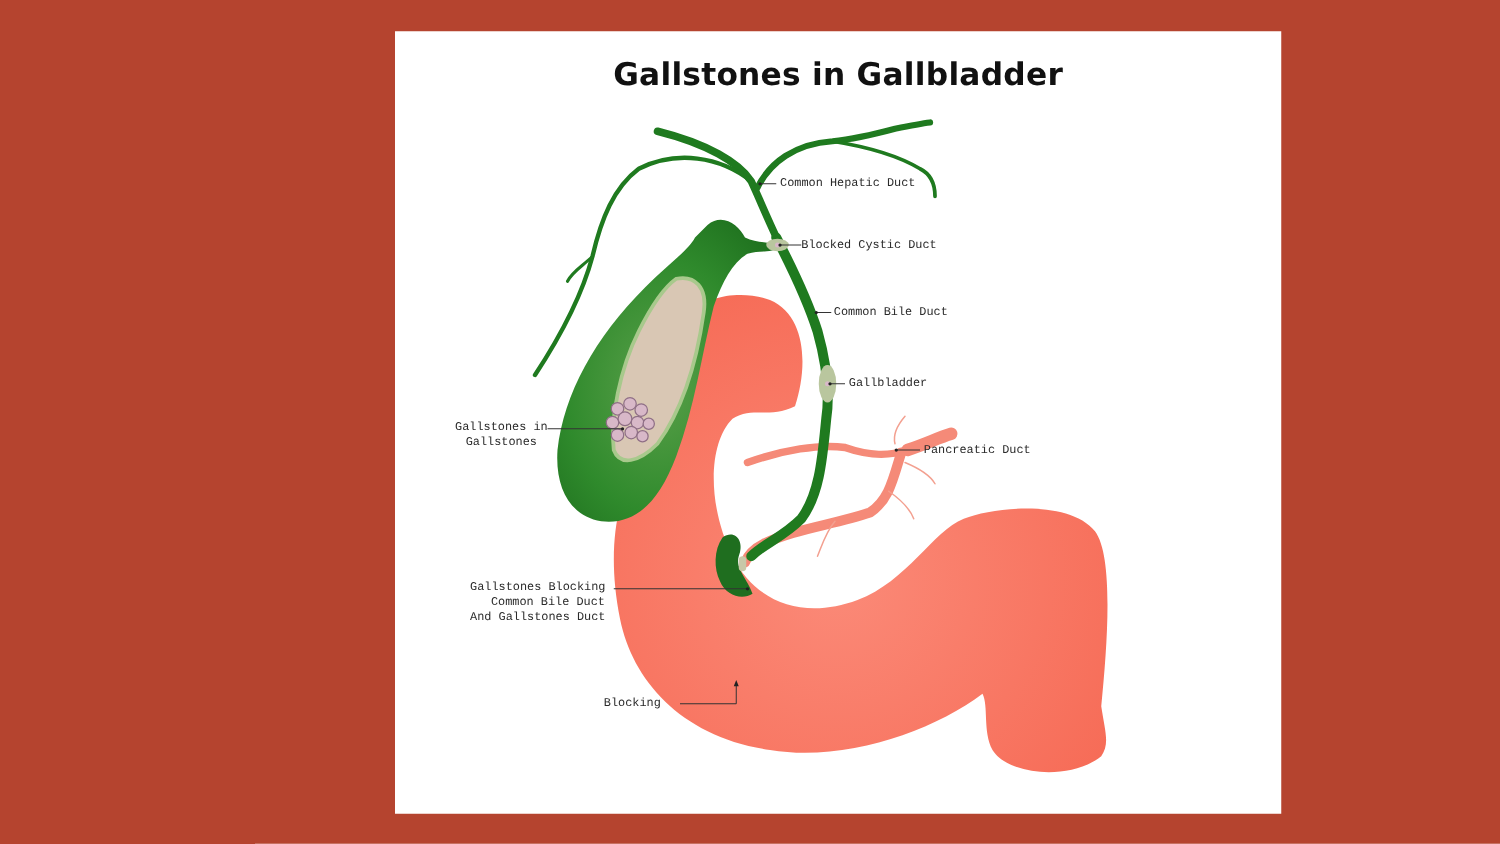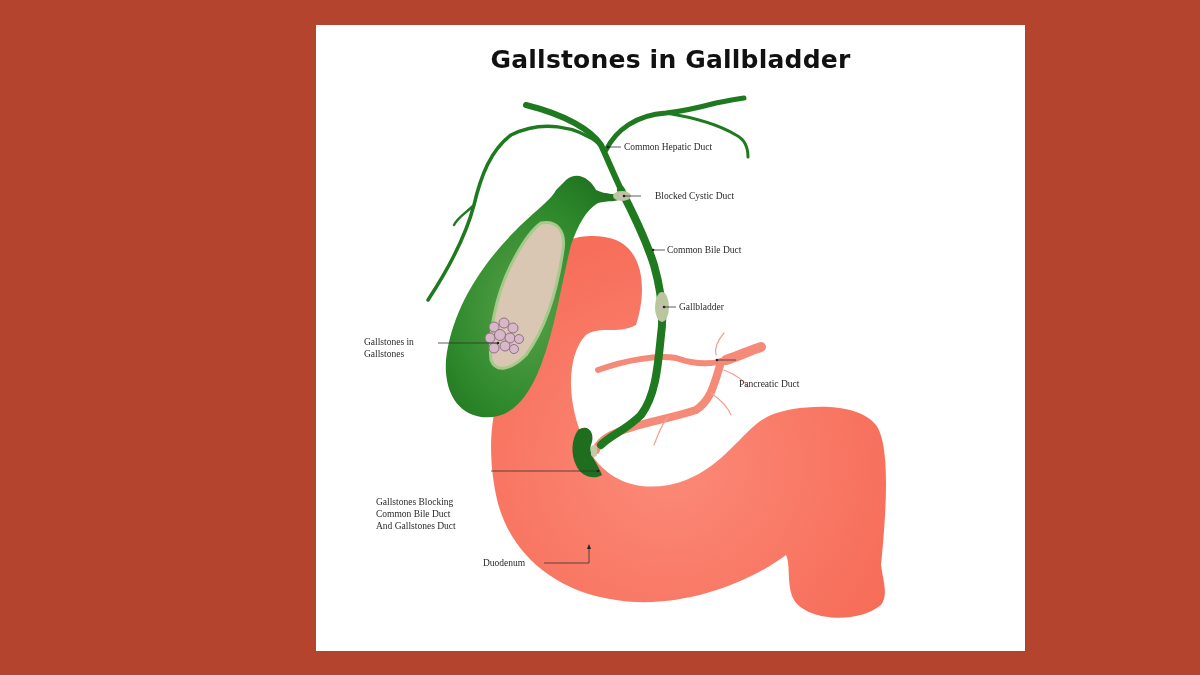--- a/index.html
+++ b/index.html
@@ -22,27 +22,27 @@
       text-align: center;
       font-family: "DejaVu Sans", sans-serif;
       font-weight: bold;
       font-size: 25px;
       letter-spacing: 0.2px;
       color: #111111;
     }
     svg.art { position: absolute; left: 0; top: 0; }
     .lbl {
       position: absolute;
-      font-family: Liberation Serif, serif;
+      font-family: Liberation Mono, monospace;
       font-size: 9.5px;
       color: #2a2a2a;
       line-height: 12px;
       white-space: nowrap;
     }
-    .lbl.right { text-align: left; margin-top: 32px; }
+    .lbl.right { text-align: right; }
   </style>
 </head>
 <body>
 
 <div class="card">
   <div class="title">Gallstones in Gallbladder</div>
 
   <svg class="art" width="626" height="626" viewBox="0 0 626 626">
     <defs>
       <radialGradient id="duoGrad" cx="0.45" cy="0.6" r="0.7">
@@ -154,30 +154,30 @@
       <circle cx="337" cy="225" r="1.3"></circle>
       <circle cx="348" cy="282" r="1.3"></circle>
       <circle cx="401" cy="335" r="1.3"></circle>
       <circle cx="182" cy="318" r="1.3"></circle>
       <circle cx="282" cy="446" r="1.3"></circle>
       <polygon points="273,519 271,524 275,524"></polygon>
     </g>
   </svg>
 
   <div class="lbl" style="left:308px; top:116px;">Common Hepatic Duct</div>
-  <div class="lbl" style="left:339px; top:165px;">Blocked Cystic Duct</div>
+  <div class="lbl" style="left:325px; top:165px;">Blocked Cystic Duct</div>
   <div class="lbl" style="left:351px; top:219px;">Common Bile Duct</div>
   <div class="lbl" style="left:363px; top:276px;">Gallbladder</div>
-  <div class="lbl" style="left:423px; top:329px;margin-top:24px;">Pancreatic Duct</div>
+  <div class="lbl" style="left:423px; top:329px;">Pancreatic Duct</div>
 
-  <div class="lbl" style="left:48px; top:311px; ">
+  <div class="lbl" style="left:48px; top:311px; text-align:center;">
     <div>Gallstones in</div>
     <div>Gallstones</div>
   </div>
 
   <div class="lbl right" style="left:60px; top:439px; width:108px;">
     <div>Gallstones Blocking</div>
     <div>Common Bile Duct</div>
     <div>And Gallstones Duct</div>
   </div>
 
-  <div class="lbl" style="left:167px; top:532px;">Duodenum</div>
+  <div class="lbl" style="left:167px; top:532px;">Blocking</div>
 </div>
 
 </body></html>

